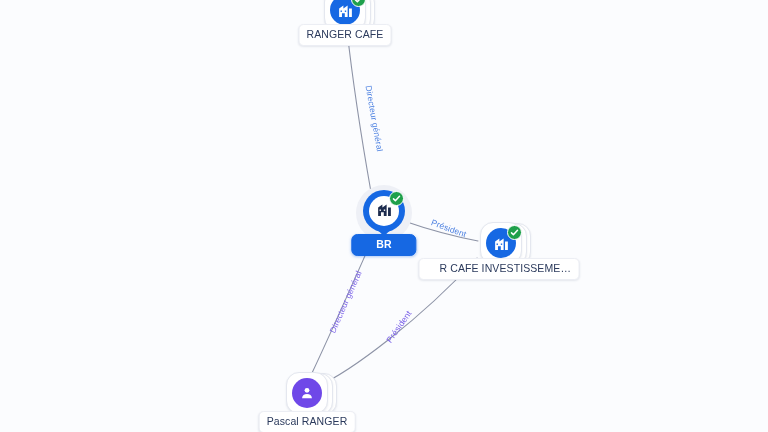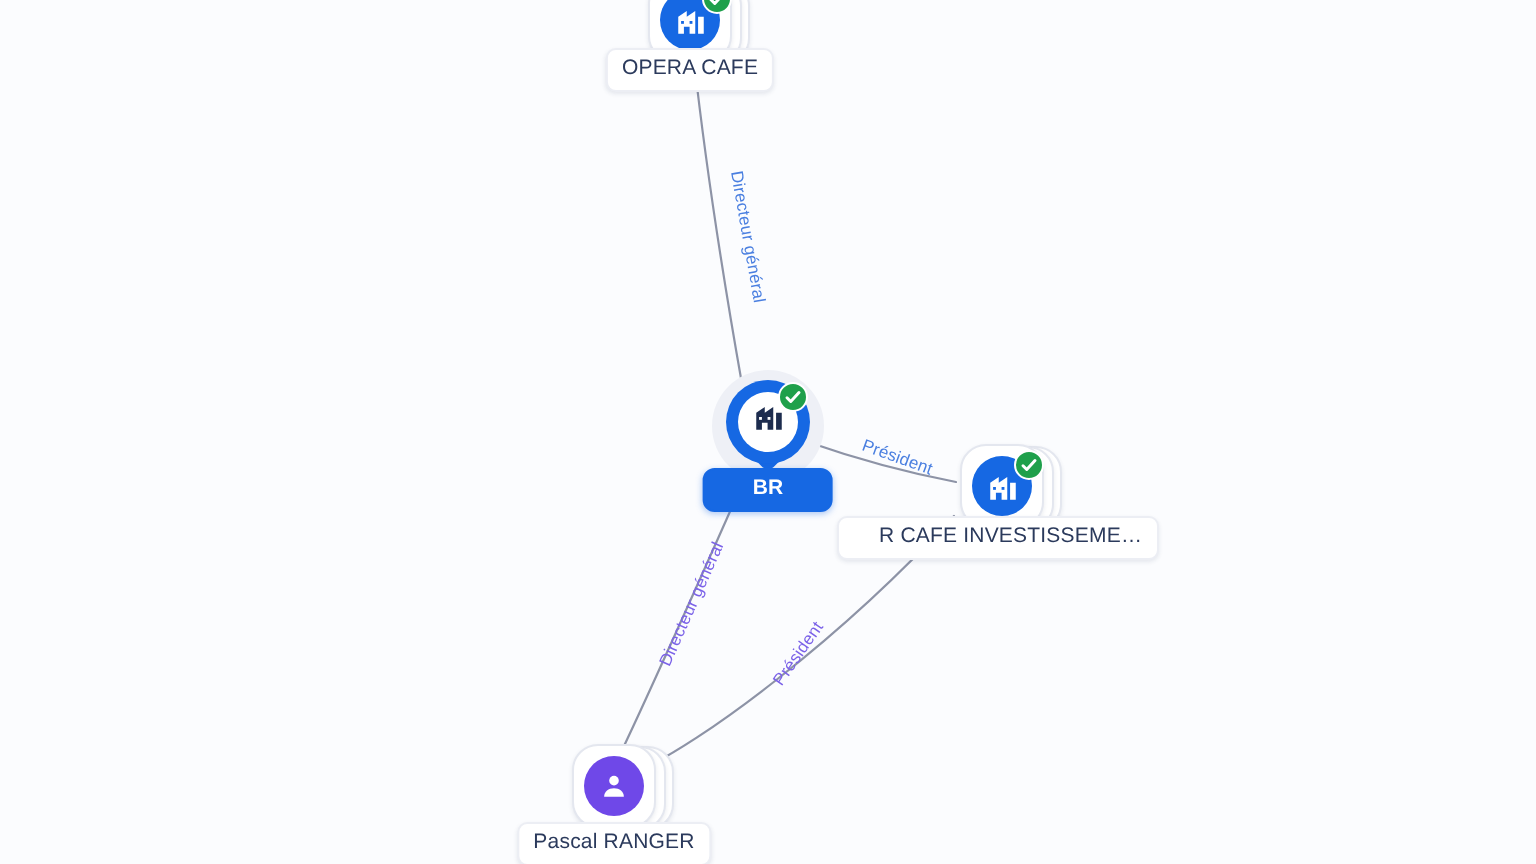--- a/index.html
+++ b/index.html
@@ -220,21 +220,21 @@
             </svg>
           </span>
         </div>
       </div>
     </div>
     <div class="badge-check" style="left:6px; top:-18px;">
       <svg width="9" height="9" viewBox="0 0 24 24" fill="none" stroke="#ffffff" stroke-width="4" stroke-linecap="round" stroke-linejoin="round">
         <polyline points="4,13 9,18 20,6"></polyline>
       </svg>
     </div>
-    <div class="node-label" style="left:0px; top:14px;">OPERA CAFE</div>
+    <div class="node-label" style="left:0px; top:14px;">RANGER CAFE</div>
   </div>
 
   <div class="node" style="left:501px; top:243px;">
     <div class="stack">
       <div class="card c3"></div>
       <div class="card c2"></div>
       <div class="card c1">
         <div class="disc blue">
           <span>
             <svg width="17" height="17" viewBox="0 0 24 24" fill="#ffffff">

